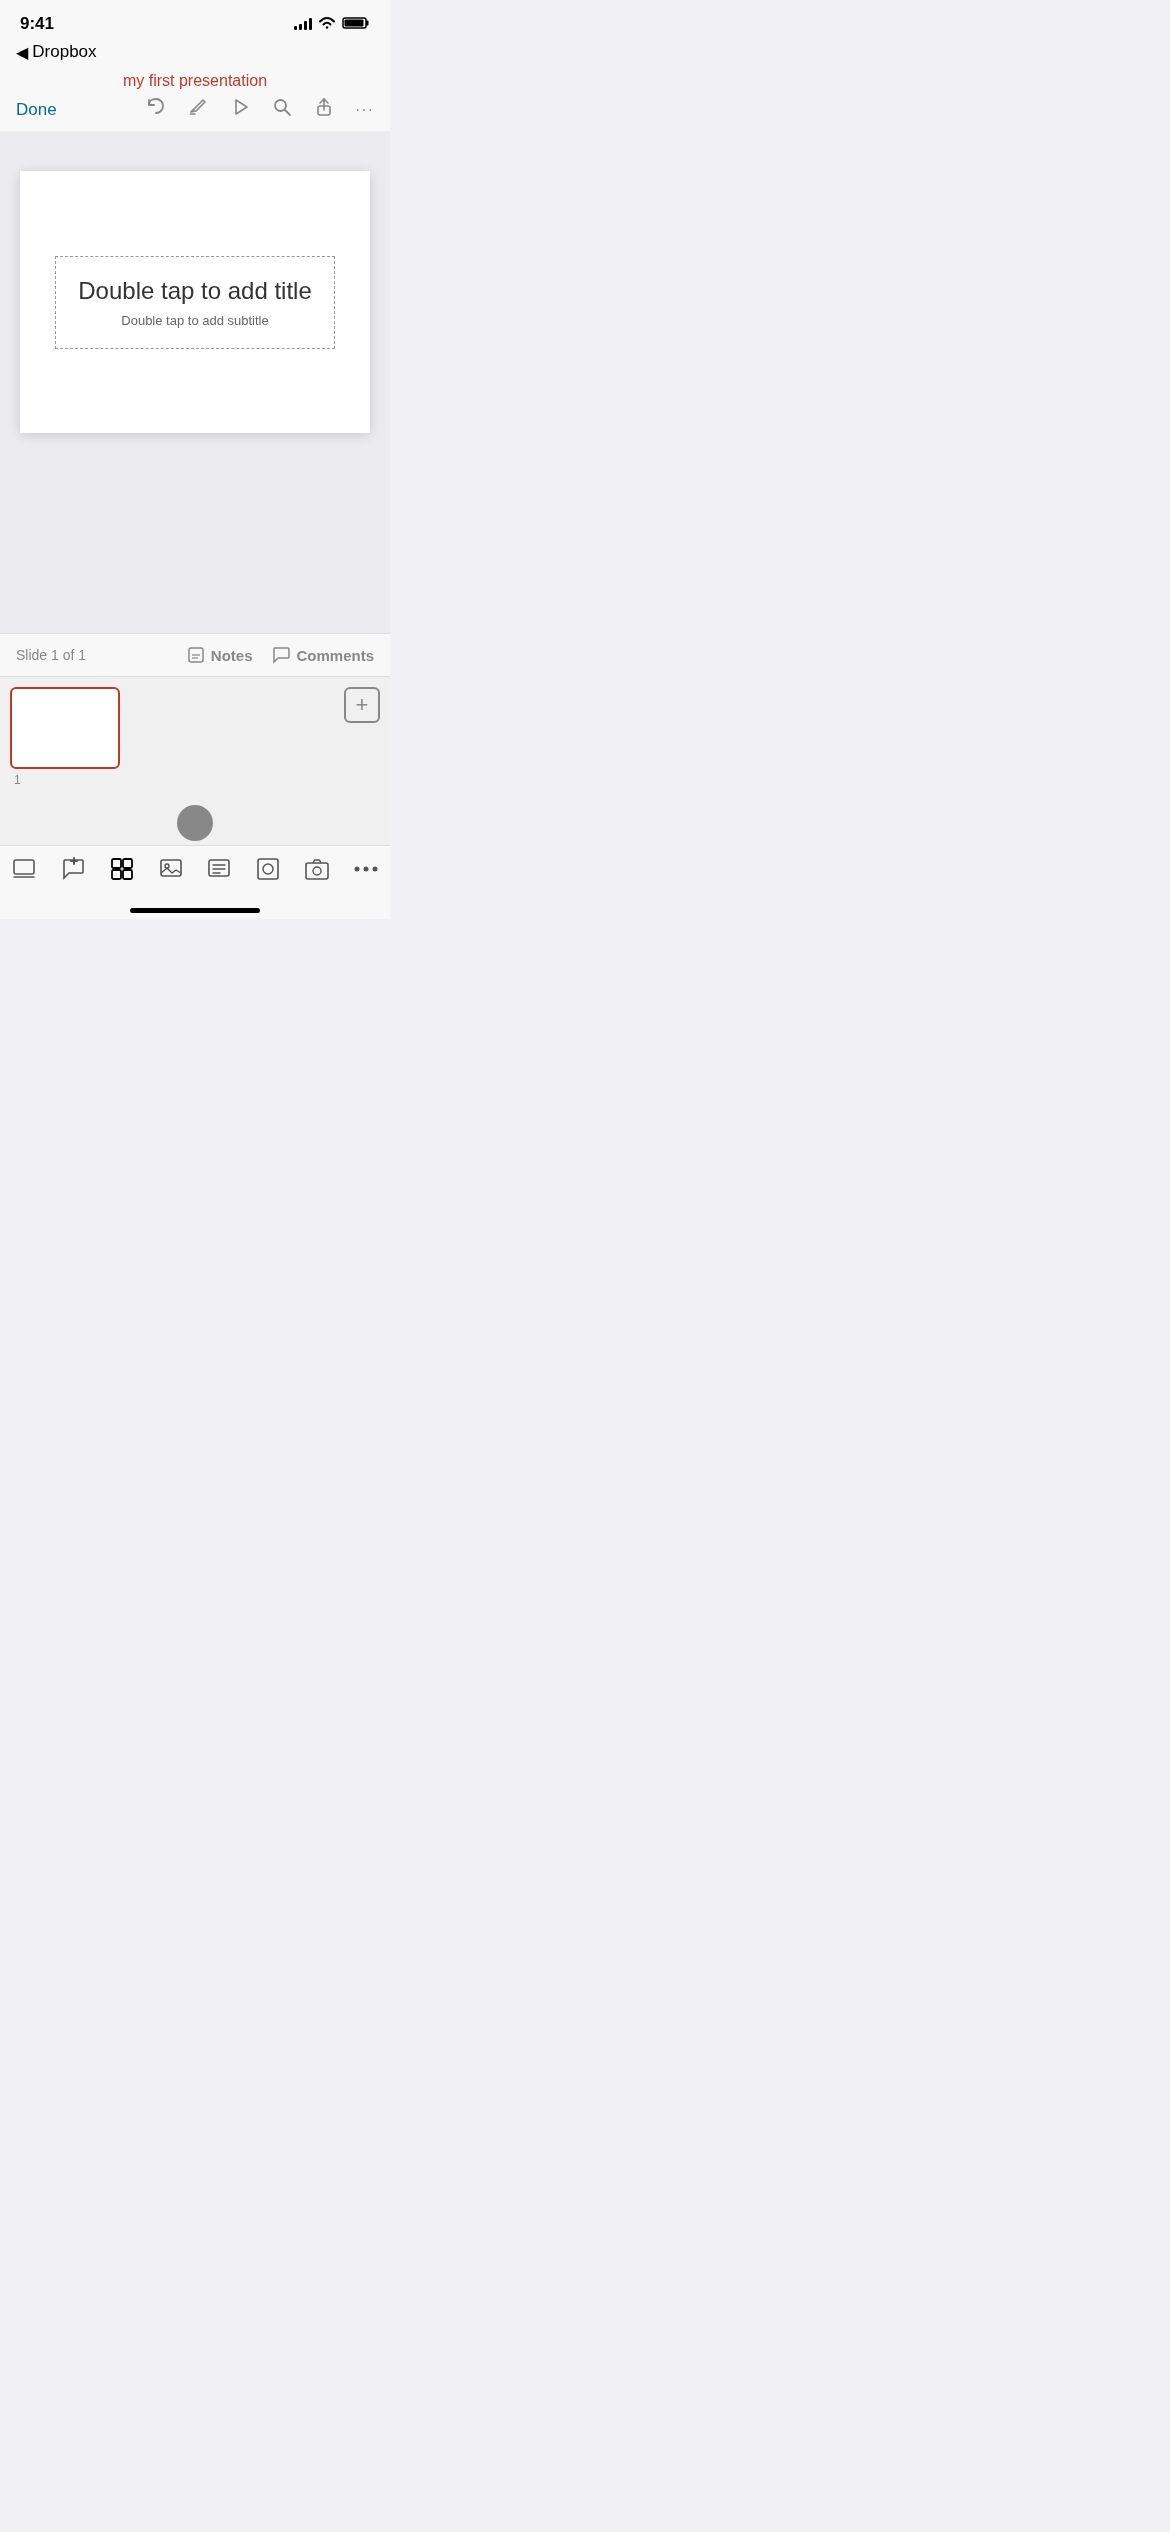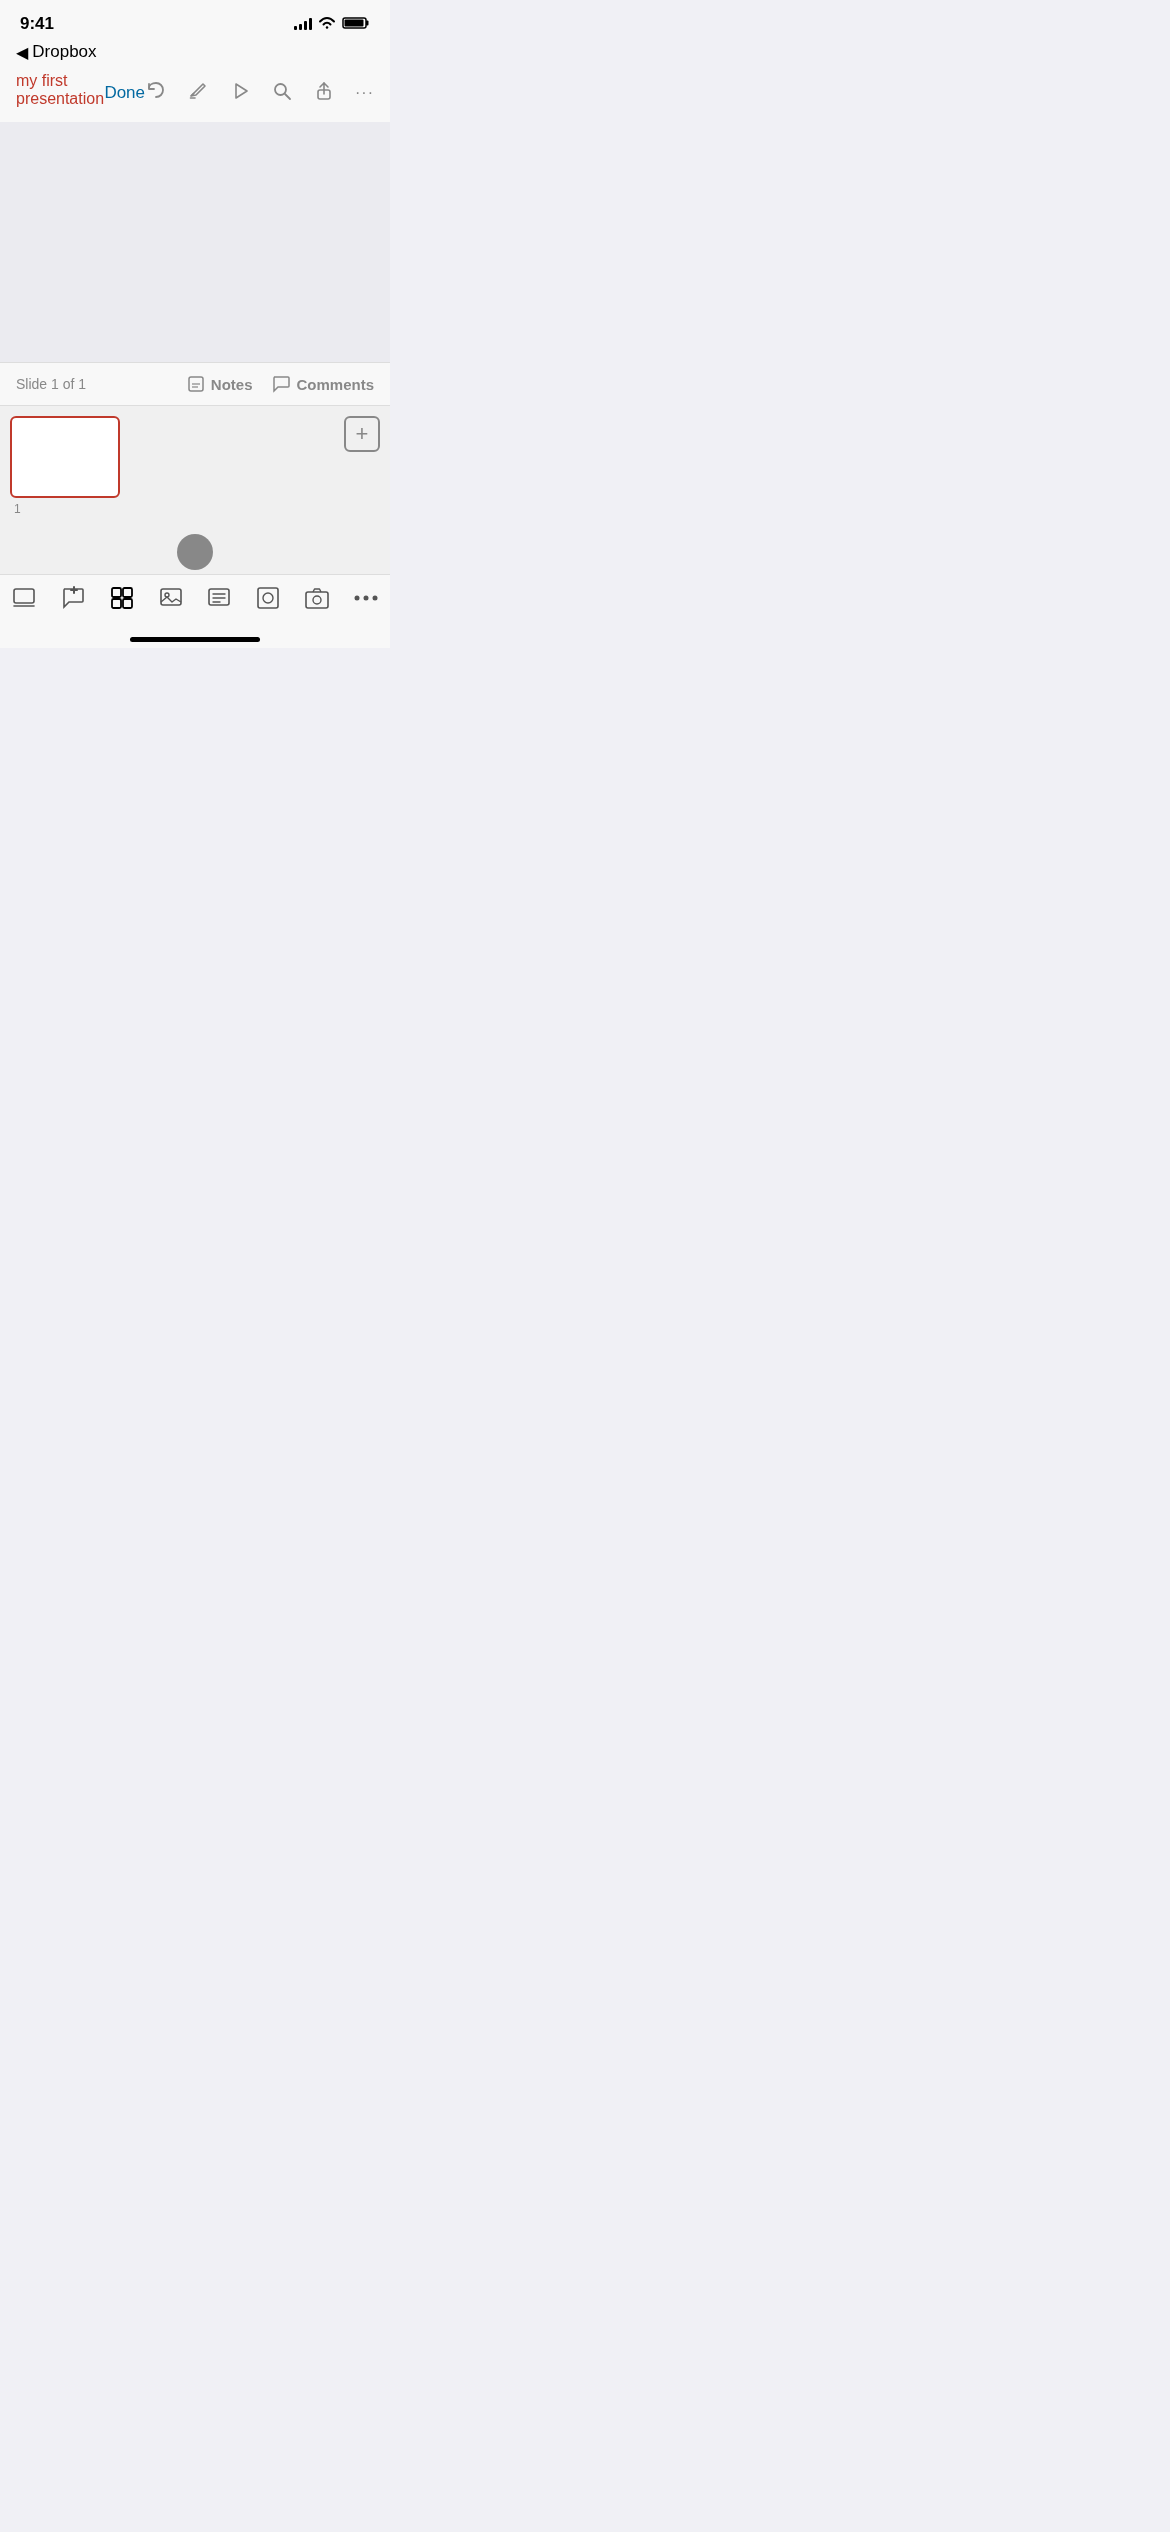--- a/index.html
+++ b/index.html
@@ -56,21 +56,21 @@
       gap: 4px;
     }
     .back-arrow {
       font-size: 16px;
     }
 
     
     .title-bar {
       background: #f8f8f8;
       display: flex;
-      flex-direction: row;
+      flex-direction: column;
       align-items: center;
       padding: 2px 16px 8px;
     }
     .presentation-title {
       color: #c0392b;
       font-size: 16px;
       font-weight: 400;
       margin-bottom: 6px;
     }
     .toolbar {
@@ -332,20 +332,26 @@
           <line x1="11" y1="3" x2="11" y2="14" stroke="#888" stroke-width="1.6" stroke-linecap="round"></line>
           <polyline points="7,7 11,3 15,7" stroke="#888" stroke-width="1.6" stroke-linecap="round" stroke-linejoin="round" fill="none"></polyline>
         </svg>
       </button>
       <button class="toolbar-icon" style="letter-spacing:1px;font-size:16px;color:#888;">···</button>
     </div>
   </div>
 </div>
 
 <div class="main-area">
+  <div class="slide-container">
+    <div class="slide-content">
+      <span class="slide-title-placeholder">Double tap to add title</span>
+      <span class="slide-subtitle-placeholder">Double tap to add subtitle</span>
+    </div>
+  </div>
   <div class="below-slide"></div>
 </div>
 
 <div class="bottom-info-bar">
   <span class="slide-counter">Slide 1 of 1</span>
   <div class="bottom-actions">
     <button class="bottom-action-btn">
       <svg width="18" height="18" viewBox="0 0 18 18" fill="none">
         <rect x="2" y="2" width="14" height="14" rx="2" stroke="#888" stroke-width="1.5" fill="none"></rect>
         <line x1="5" y1="9" x2="13" y2="9" stroke="#888" stroke-width="1.2"></line>

